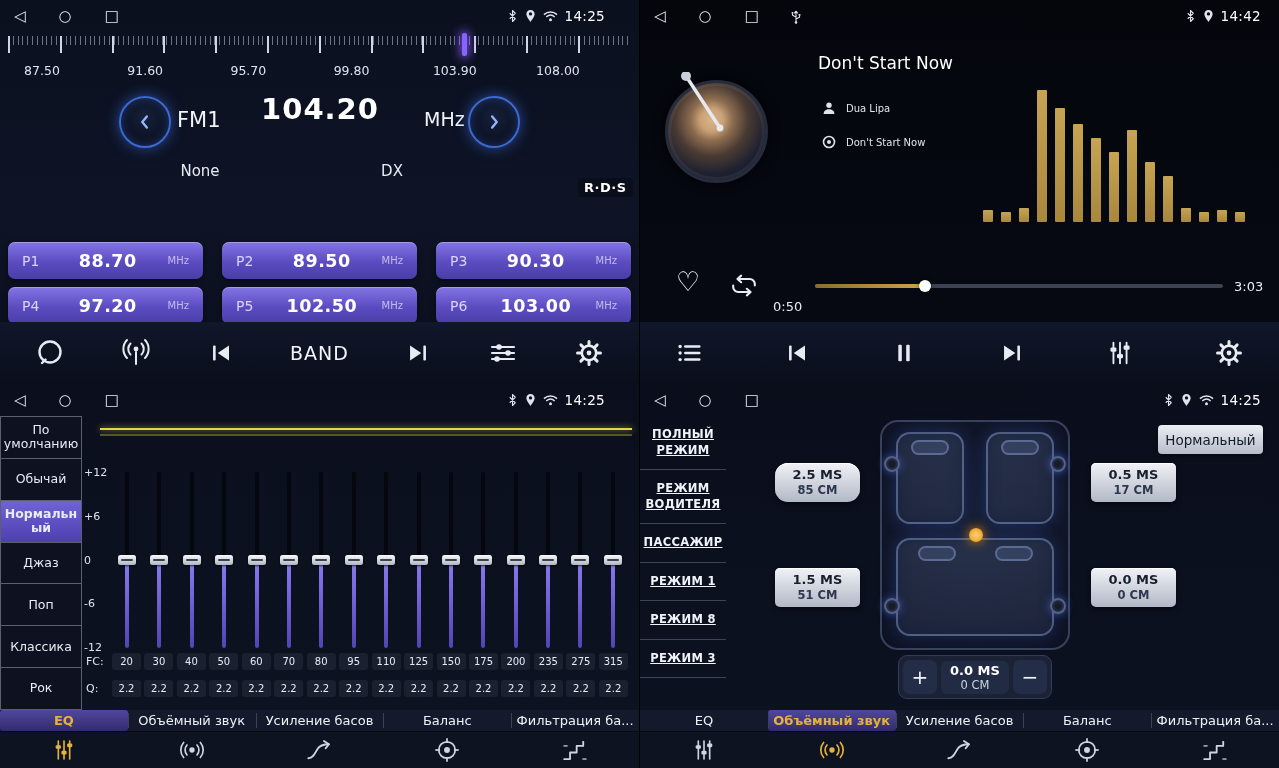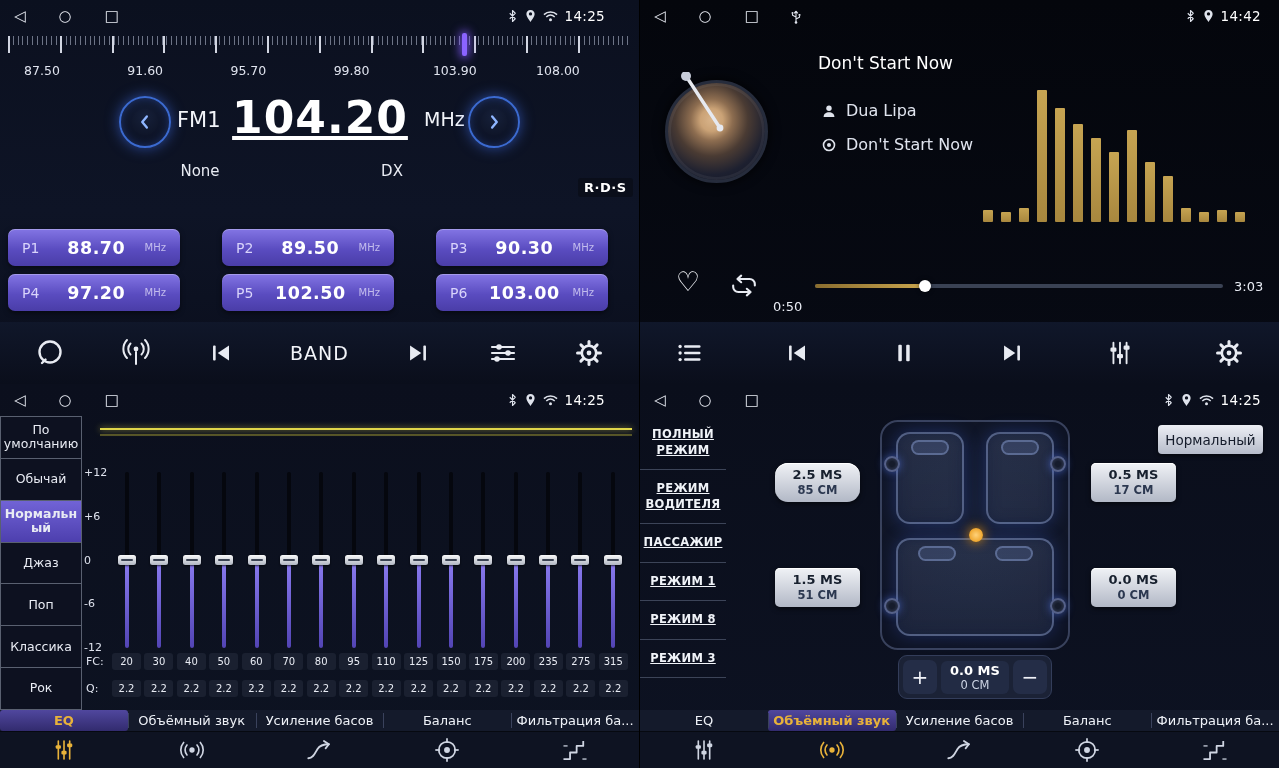--- a/index.html
+++ b/index.html
@@ -34,46 +34,46 @@
     background:#8a63ff; box-shadow:0 0 10px 2px rgba(130,90,255,.85); }
   .scale-labels { position:absolute; left:20px; top:63px; width:560px; display:flex; justify-content:space-between; }
   .scale-labels span { font-size:12.5px; color:#dfe3ee; width:44px; text-align:center; }
   .tune-btn { position:absolute; top:96px; width:52px; height:52px; border-radius:50%;
     background:radial-gradient(circle at 50% 40%,#16203a,#0b1020 72%);
     border:2px solid #3b6ad0; box-shadow:0 0 14px rgba(70,120,255,.55), inset 0 0 10px rgba(70,120,255,.35);
     display:flex; align-items:center; justify-content:center; }
   .band-label { position:absolute; left:177px; top:108px; font-size:21px; color:#f2f4f9; }
   .signal-label { position:absolute; left:152px; width:96px; top:162px; text-align:center; font-size:15px; color:#e8ebf3; }
   .freq-big { position:absolute; left:225px; width:190px; top:92px; text-align:center;
-    font-size:44px; font-weight:700; letter-spacing:1px; color:#fff;text-decoration:underline; }
+    font-size:29px; font-weight:700; letter-spacing:1px; color:#fff; }
   .freq-unit { position:absolute; left:424px; top:108px; font-size:19px; color:#f2f4f9; }
   .dx-label { position:absolute; left:356px; width:72px; top:162px; text-align:center; font-size:15px; color:#e8ebf3; }
   .rds { position:absolute; left:578px; top:178px; font-weight:700; font-size:13px;
     letter-spacing:.5px; color:#fff; background:#0a0e1a; padding:2px 6px; border-radius:3px; }
-  .preset { position:absolute; width:172px; height:37px; border-radius:7px;
+  .preset { position:absolute; width:195px; height:37px; border-radius:7px;
     background:linear-gradient(180deg,#8375e4 0%,#5a4cc0 55%,#4a3da8 100%);
     box-shadow:inset 0 1px 0 rgba(255,255,255,.28), 0 2px 5px rgba(0,0,0,.5);
-    display:flex; align-items:center; padding:0 14px; gap:6px; }
+    display:flex; align-items:center; padding:0 14px; gap:6px;margin-top:13px; }
   .p-num { font-size:14px; color:#d9d4fb; width:26px; text-align:left; }
   .p-freq { flex:1; text-align:center; font-size:17.5px; font-weight:600; letter-spacing:.5px; color:#fff; }
   .p-unit { font-size:10px; color:#d5d0f5; opacity:.85; }
   .toolbar { position:absolute; left:0; top:322px; width:639px; height:62px;
     background:linear-gradient(180deg,#10172a,#0a0e1b);
     display:flex; align-items:center; justify-content:space-between; padding:0 34px; }
   .tbtn { display:flex; align-items:center; justify-content:center; }
   .band-btn { font-size:19px; color:#f2f4f9; letter-spacing:1px; }
 
   
   .album { position:absolute; left:25px; top:80px; width:103px; height:103px; border-radius:50%;
     border:3px solid #262c3c; box-shadow:0 0 12px rgba(0,0,0,.85), inset 0 0 0 3px rgba(255,255,255,.06);
     background:radial-gradient(circle at 45% 38%, #d9b48a 0%, #caa276 14%, #8d6d50 26%, #4a3b33 45%, #1d2030 68%, #10131f 100%); }
   .tonearm { position:absolute; left:20px; top:72px; }
   .track-title { position:absolute; left:178px; top:53px; font-size:17px; color:#fff; }
   .meta-row { position:absolute; left:182px; display:flex; align-items:center; gap:10px; }
-  .meta-row .mtxt { font-size:16px; color:#e0e4ee; }
+  .meta-row .mtxt { font-size:10px; color:#e0e4ee; }
   .visualizer { position:absolute; left:343px; top:88px; width:270px; height:134px;
     display:flex; align-items:flex-end; gap:8px; }
   .vbar { width:10px; border-radius:1px; background:linear-gradient(180deg,#c6a452,#a8873e); }
   .heart { position:absolute; left:36px; top:268px; font-size:27px; color:#f2f4f8; line-height:1; }
   .repeat { position:absolute; left:88px; top:272px; }
   .t-elapsed { position:absolute; left:133px; top:279px; font-size:13px; color:#e8ebf3;margin-top:20px; }
   .t-duration { position:absolute; left:594px; top:279px; font-size:13px; color:#e8ebf3; }
   .progress-track { position:absolute; left:175px; top:284px; width:408px; height:4px;
     background:#3a4254; border-radius:2px; }
   .progress-fill { position:absolute; left:0; top:0; height:4px; border-radius:2px;

